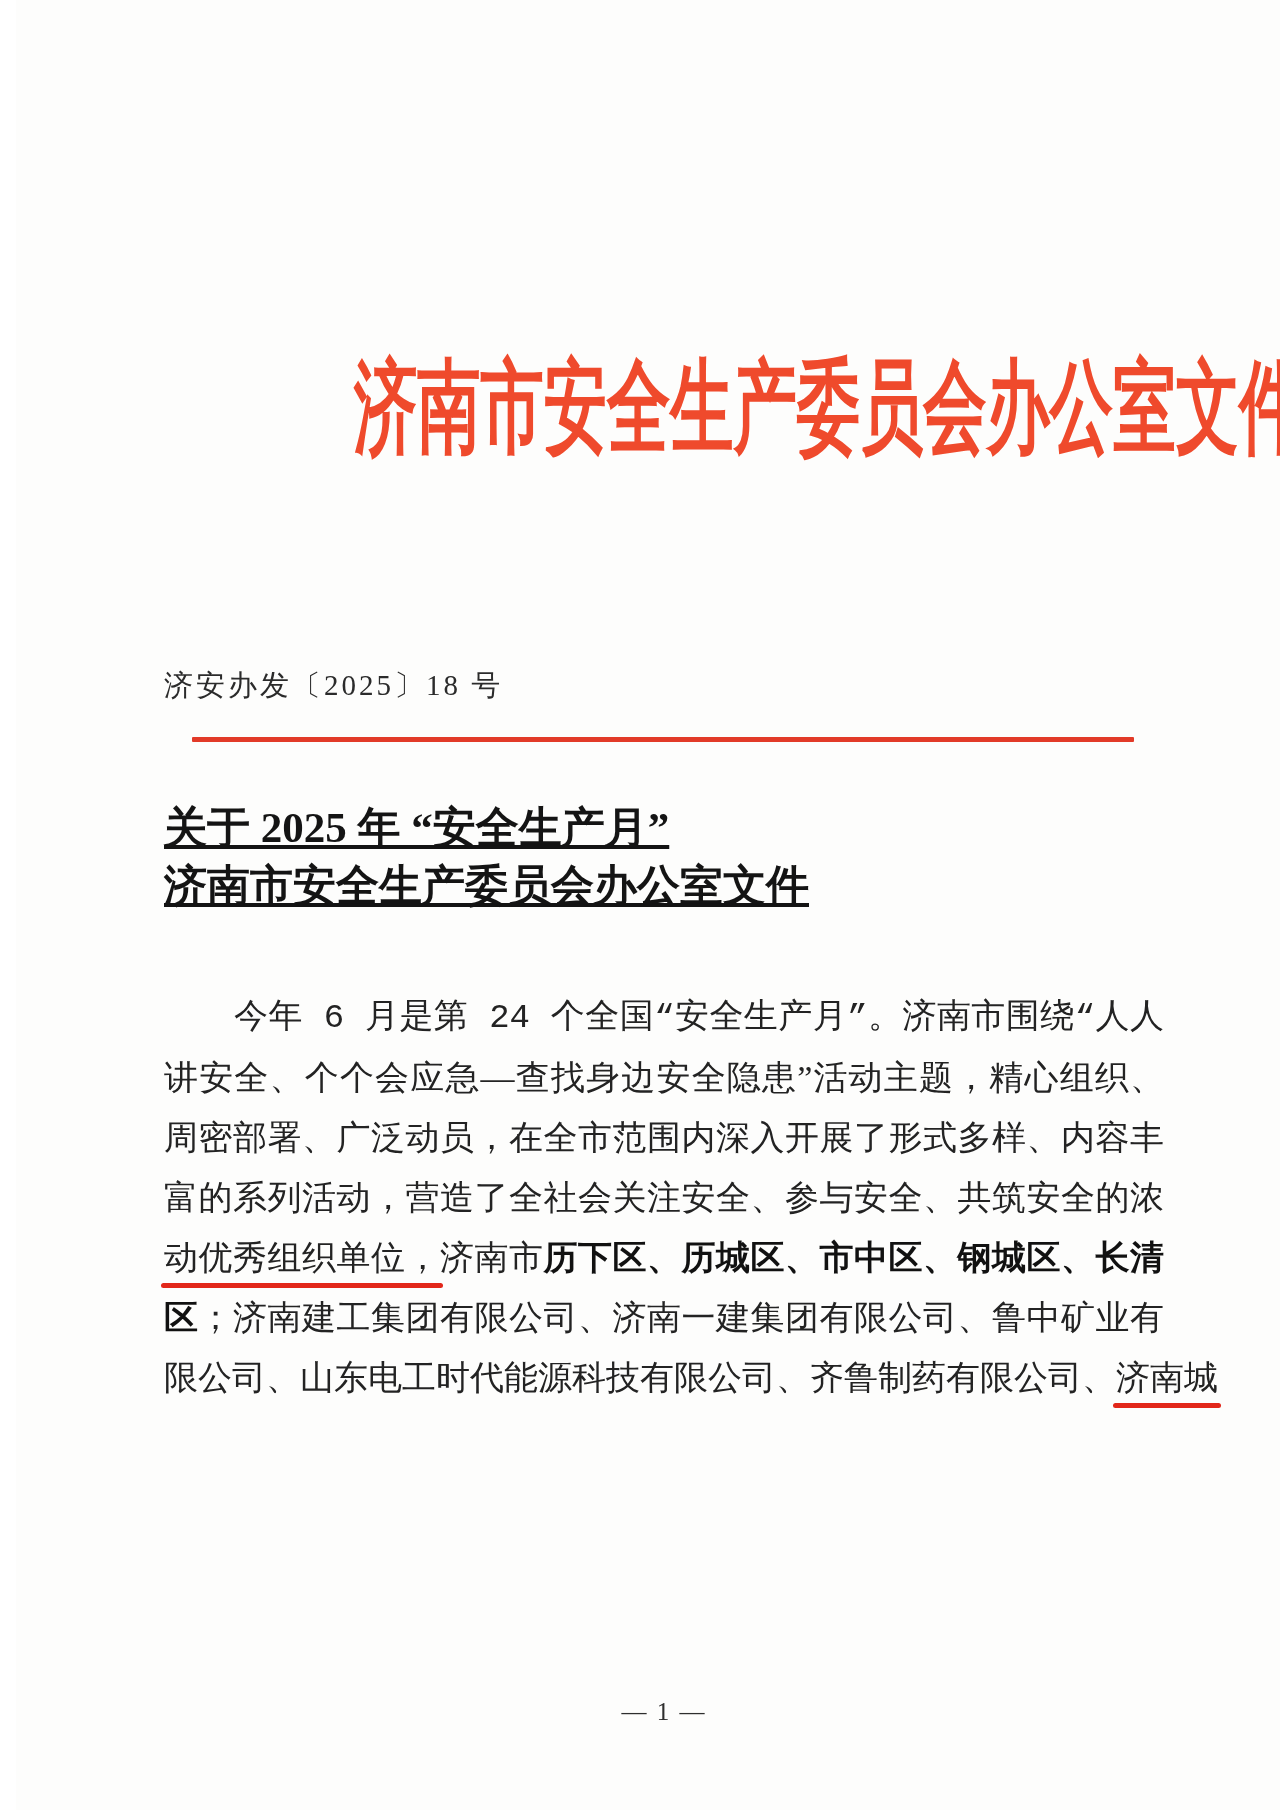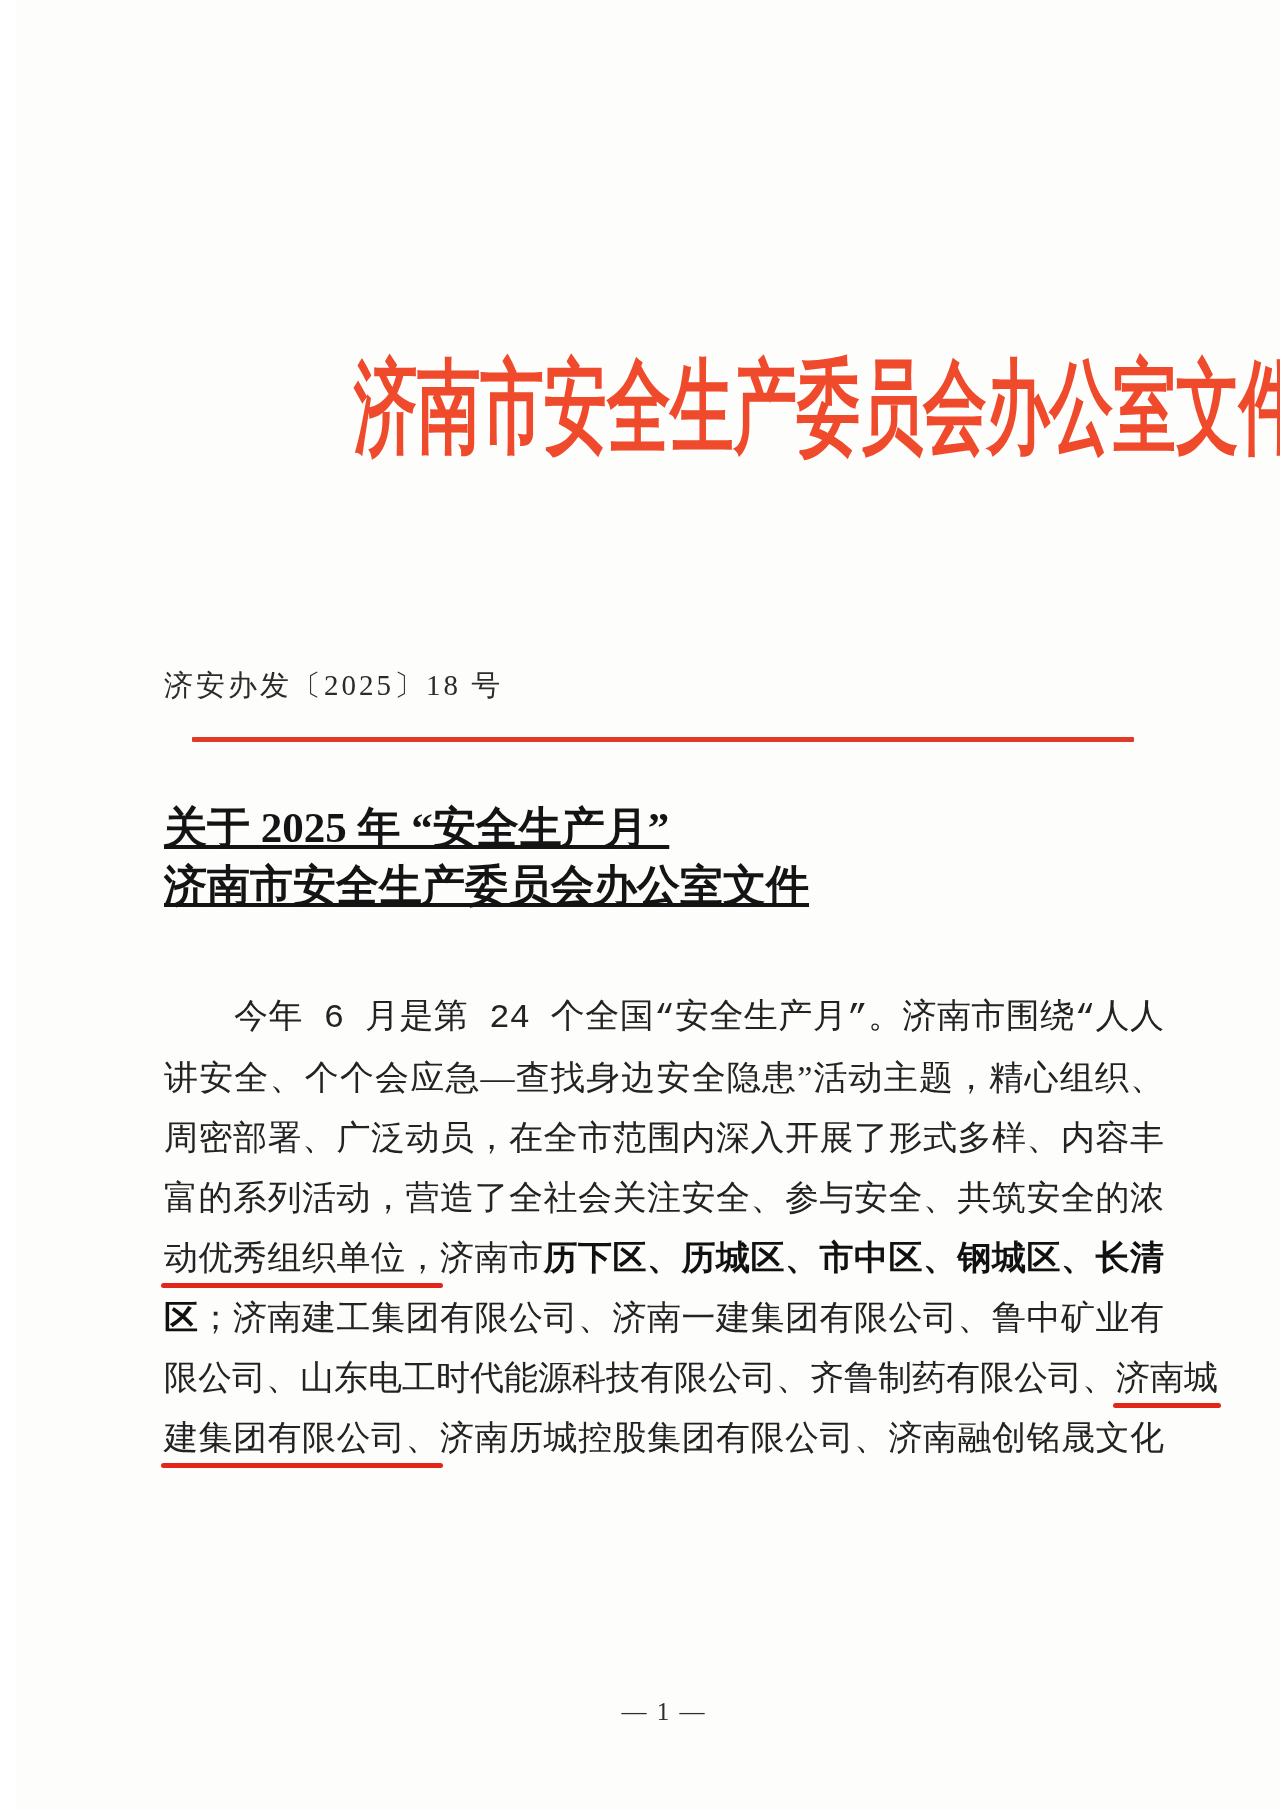--- a/index.html
+++ b/index.html
@@ -116,19 +116,18 @@
     </div>
 
     <div class="body" id="body-lines">
         <div class="line indent"><span class="seg">今年 6 月是第 24 个全国“安全生产月”。济南市围绕“人人</span></div>
         <div class="line"><span class="seg">讲安全、个个会应急—查找身边安全隐患”活动主题，精心组织、</span></div>
         <div class="line"><span class="seg">周密部署、广泛动员，在全市范围内深入开展了形式多样、内容丰</span></div>
         <div class="line"><span class="seg">富的系列活动，营造了全社会关注安全、参与安全、共筑安全的浓</span></div>
         <div class="line"><span class="seg u">动优秀组织单位，</span><span class="seg">济南市</span><span class="seg bold">历下区、历城区、市中区、钢城区、长清</span></div>
         <div class="line"><span class="seg bold">区</span><span class="seg">；济南建工集团有限公司、济南一建集团有限公司、鲁中矿业有</span></div>
         <div class="line"><span class="seg">限公司、山东电工时代能源科技有限公司、齐鲁制药有限公司、</span><span class="seg u">济南城</span></div>
-        <div class="line"><span class="seg u">建集团有限公司、</span><span class="seg">济南历城控股集团有限公司、济南融创铭晟文化</span></div>
       </div>
 
     <div class="pageno">— 1 —</div>
 
   </div>
 </div>
 
 </body></html>

